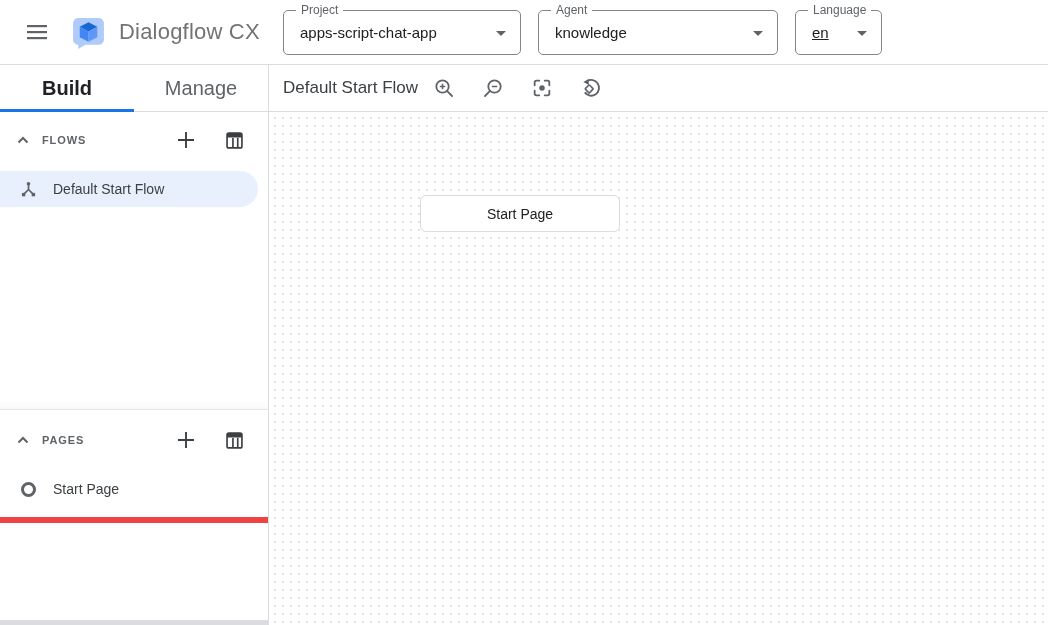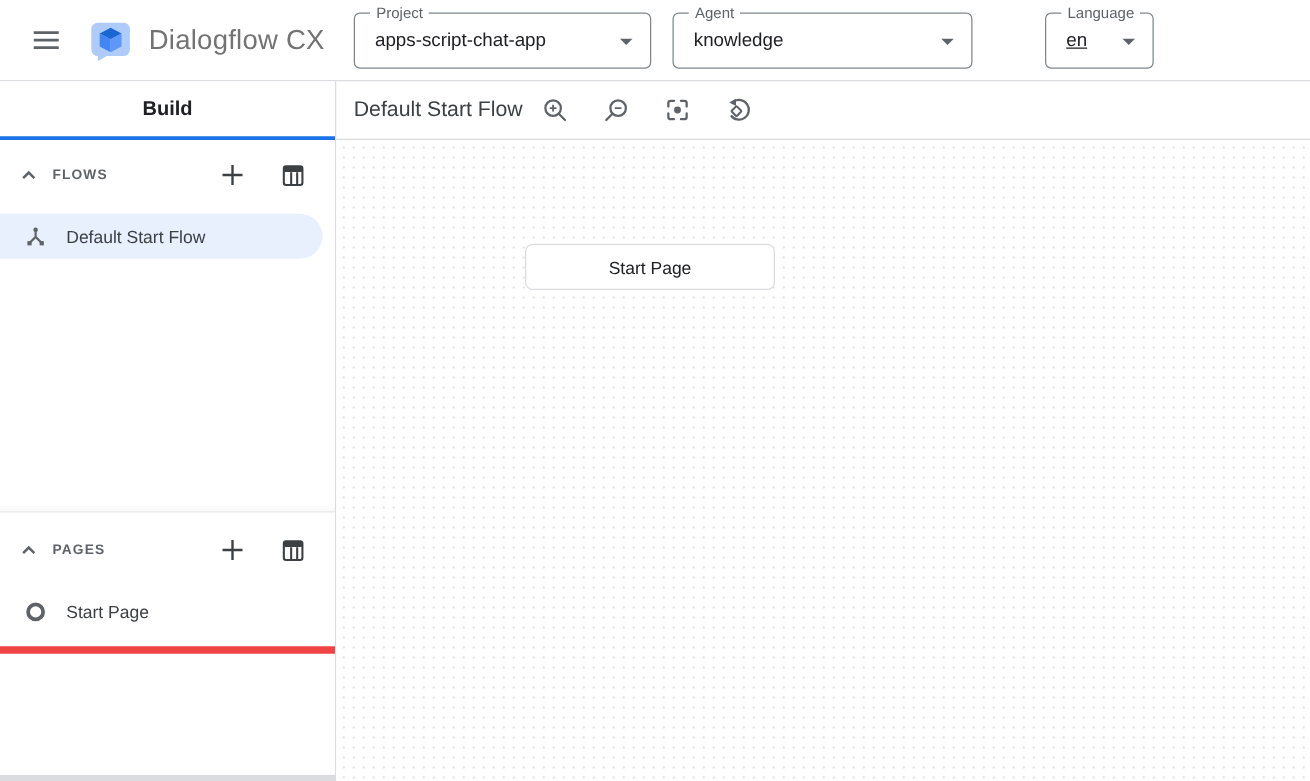--- a/index.html
+++ b/index.html
@@ -18,31 +18,31 @@
     background:#fff; display:flex; align-items:center; cursor:pointer; }
   .select-field .fl-label { position:absolute; top:-8px; left:12px; background:#fff; padding:0 5px;
     font-size:12px; color:#5f6368; line-height:14px; }
   .select-field .fl-value { font-size:15px; color:#202124; padding-left:16px; padding-right:34px;
     white-space:nowrap; }
   .select-field .arrow { position:absolute; right:14px; top:50%; margin-top:-2px;
     width:0; height:0; border-left:5px solid transparent; border-right:5px solid transparent;
     border-top:5px solid #5f6368; }
   .f-project { left:283px; width:238px; }
   .f-agent   { left:538px; width:240px; }
-  .f-language{ left:836px; width:87px;text-decoration:underline; }
+  .f-language{ left:795px; width:87px;text-decoration:underline; }
 
   
   .main { display:flex; height:560px; }
 
   
   .sidebar { position:relative; width:269px; min-width:269px; border-right:1px solid #dadce0;
     background:#fff; display:flex; flex-direction:column; }
   .tabs { height:47px; display:flex; border-bottom:1px solid #dadce0; }
   .tab { flex:1; position:relative; background:none; border:none; cursor:pointer;
-    font-size:16px; color:#5f6368; font-family:inherit; }
+    font-size:20px; color:#5f6368; font-family:inherit; }
   .tab.active { color:#202124; font-weight:bold; }
   .tab.active::after { content:""; position:absolute; left:0; right:0; bottom:-1px; height:3px;
     background:#1a73e8; }
 
   .section-flows { height:298px; border-bottom:1px solid #e4e6e8; padding-top:7px;
     box-shadow: inset 0 -8px 8px -8px rgba(60,64,67,.08); }
   .section-pages { flex:1; display:flex; flex-direction:column; }
   .pages-content { padding-top:9px; padding-bottom:10px; border-bottom:6px solid #ef4444; }
 
   .sec-header { height:42px; display:flex; align-items:center; padding-left:14px; padding-right:22px; }
@@ -126,20 +126,21 @@
     <span class="fl-value">en</span>
     <span class="arrow"></span>
   </div>
 </div>
 
 <div class="main">
 
   <div class="sidebar">
     <div class="tabs">
       <button class="tab active">Build</button>
+      <button class="tab">Manage</button>
     </div>
 
     <div class="section-flows">
       <div class="sec-header">
         <button class="icon-btn" style="width:18px;height:18px;">
           <span>
             <svg width="16" height="16" viewBox="0 0 16 16">
                 <polyline points="3.5,10.5 8,6 12.5,10.5" fill="none" stroke="#5f6368" stroke-width="2"></polyline>
               </svg>
           </span>

